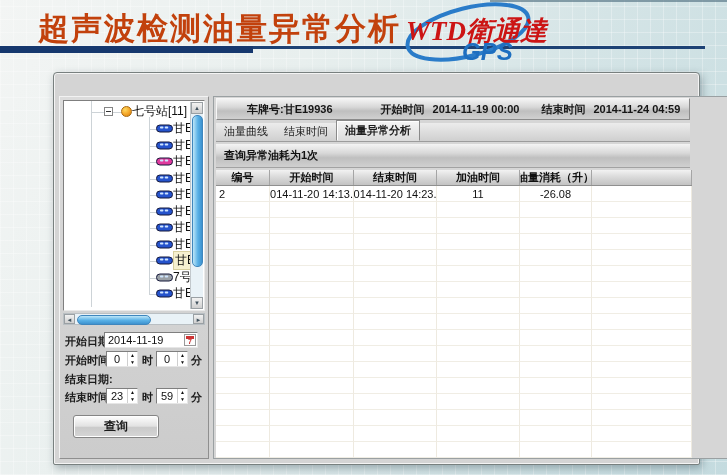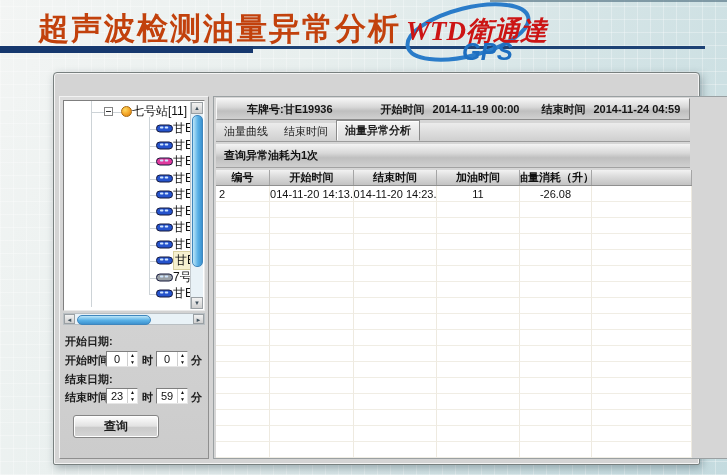--- a/index.html
+++ b/index.html
@@ -233,20 +233,24 @@
         <span class="sc-btn" style="bottom:0;left:0;">▼</span>
       </div>
     </div>
     <div class="abs hscroll">
       <span class="sc-btn" style="left:0;top:0;width:11px;height:10px;">◄</span>
       <span class="sc-thumb h" style="left:13px;top:1px;width:72px;height:8px;"></span>
       <span class="sc-btn" style="right:0;top:0;width:11px;height:10px;">►</span>
     </div>
 
     <span class="fld-label" style="left:5px;top:237px;">开始日期:</span>
+    <div class="fld-input" style="left:44px;top:235px;width:94px;">
+      <span>2014-11-19</span>
+      <span class="cal-btn"></span>
+    </div>
 
     <span class="fld-label" style="left:5px;top:256px;">开始时间:</span>
     <div class="spinner" style="left:46px;top:254px;width:32px;">
       <span class="spin-val">0</span>
       <span class="spin-arrows">
           <span>▲</span>
           <span>▼</span>
         </span>
     </div>
     <span class="fld-label" style="left:82px;top:256px;">时</span>

